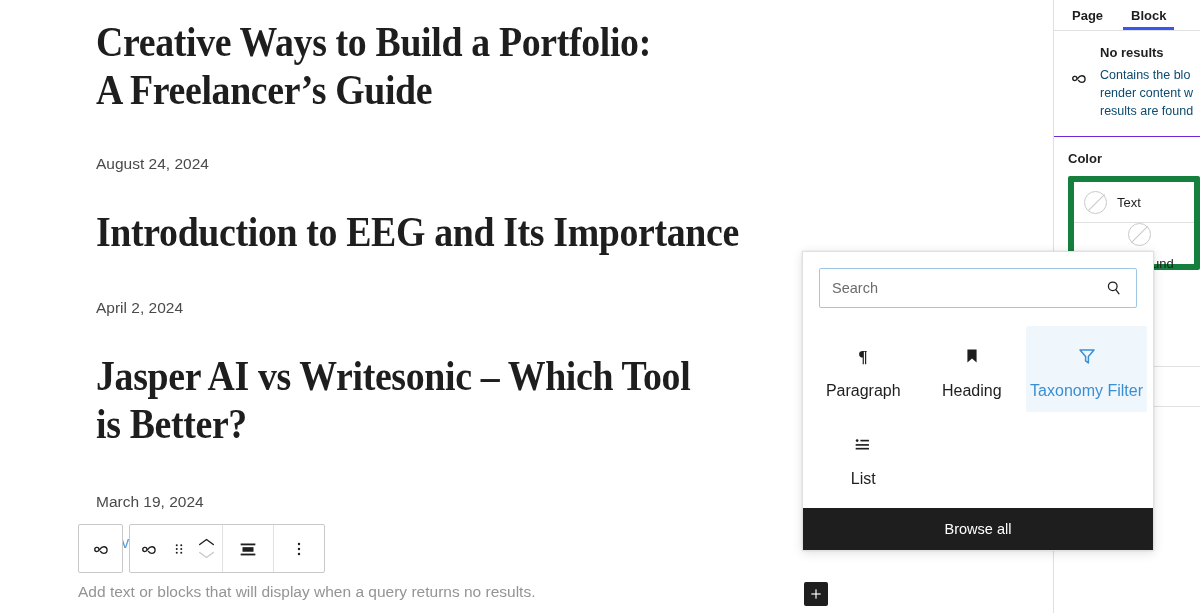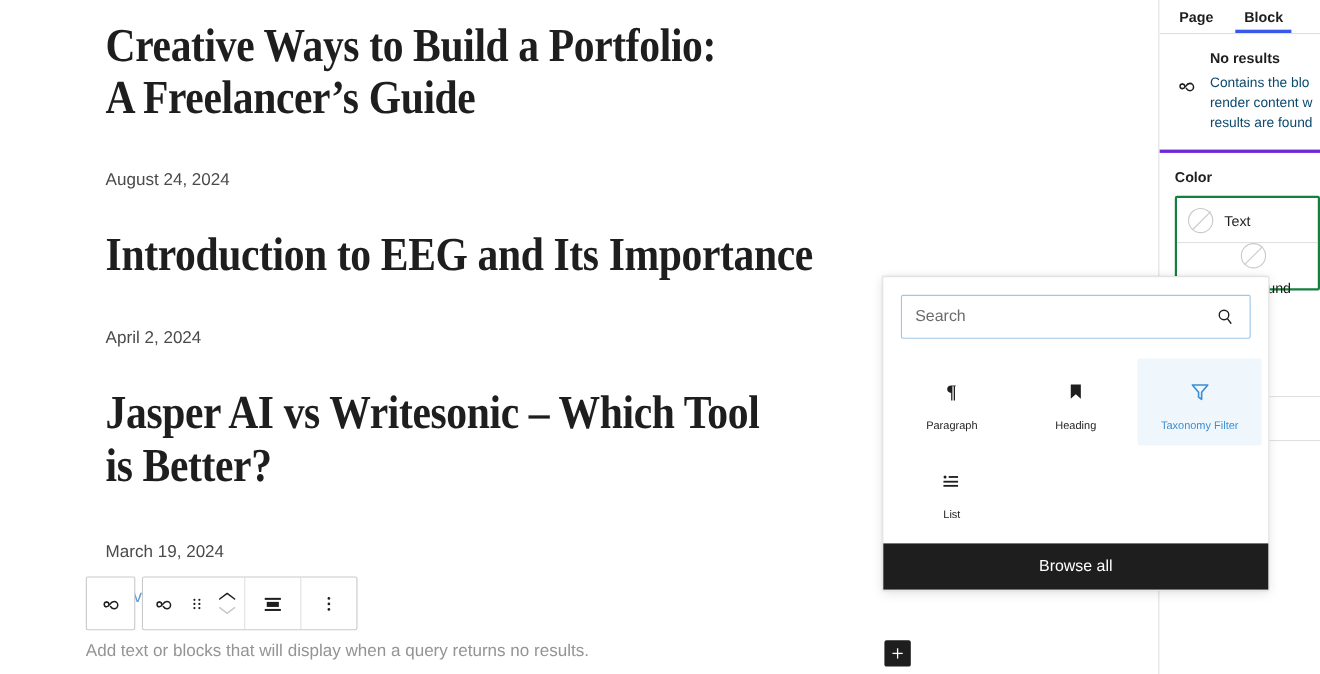--- a/index.html
+++ b/index.html
@@ -137,40 +137,40 @@
   .sb-tab.active::after {
     content: "";
     position: absolute; left: 6px; right: 6px; bottom: 0;
     height: 3px; background: #3858e9;
   }
 
   .sb-blockinfo {
     display: flex;
     padding: 14px 0 16px 14px;
     gap: 10px;
-    border-bottom: 3px solid #6d28d9;
+    border-bottom: 1px solid #6d28d9;
   }
   .sb-blockinfo-icon { flex: 0 0 auto; padding-top: 22px; }
   .sb-blockinfo-text { flex: 1 1 auto; min-width: 0; }
   .sb-bi-title {
     font-size: 13px; font-weight: 700; color: #1e1e1e;
     margin-bottom: 6px; white-space: nowrap;
   }
   .sb-bi-desc {
     font-size: 12.5px; color: #0c4a6e; line-height: 18px;
     white-space: nowrap;
   }
 
   .sb-section-title {
     font-size: 13px; font-weight: 700; color: #1e1e1e;
     padding: 14px 0 10px 14px;
   }
   .sb-color-panel {
     margin-left: 14px;
-    border: 2px solid #15803d;
+    border: 6px solid #15803d;
     border-radius: 2px;
   }
   .sb-color-row {
     display: flex; align-items: center; gap: 10px;
     height: 41px; padding-left: 10px;
     border-bottom: 1px solid #e0e0e0;
     cursor: pointer;
   }
   .sb-color-row:last-child { border-bottom: none; flex-direction: column; }
   .sb-color-label { font-size: 13px; color: #1e1e1e; white-space: nowrap; }
@@ -252,21 +252,21 @@
     display: flex; flex-direction: column;
     align-items: center; justify-content: flex-start;
     padding: 16px 4px 12px 4px;
     cursor: pointer;
     border-radius: 2px;
   }
   .pop-item.selected { background: #f0f7fc; }
   .pop-item-icon { height: 28px; display: flex; align-items: center; justify-content: center; }
   .pop-item-label {
     margin-top: 12px;
-    font-size: 10px;
+    font-size: 16px;
     color: #1e1e1e;
     white-space: nowrap;
     overflow: hidden;
     max-width: 100%;
     text-align: left;
   }
   .pop-item.selected .pop-item-label { color: #3a8fd4; }
 
   .pop-browse {
     height: 42px;

